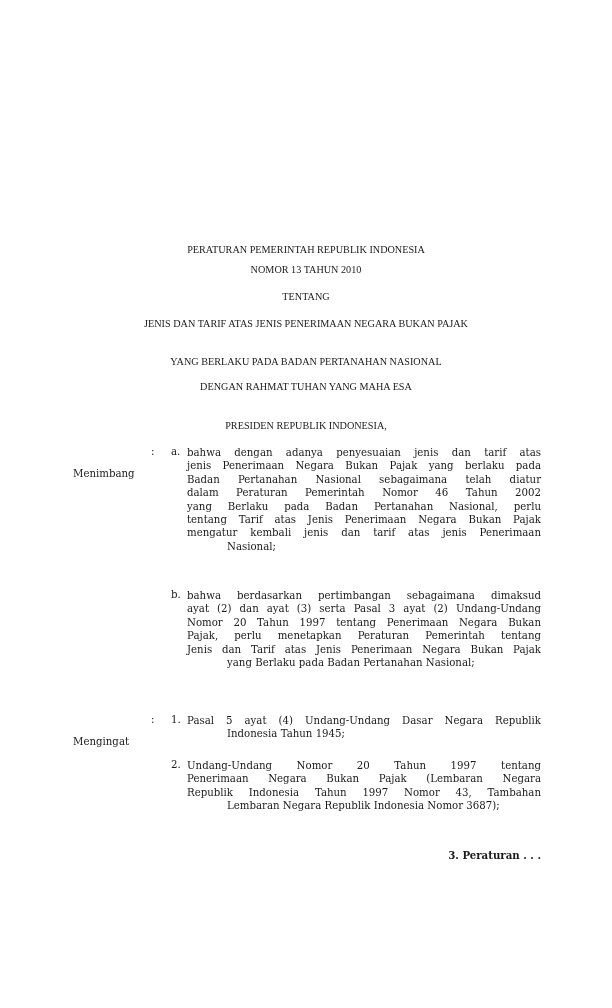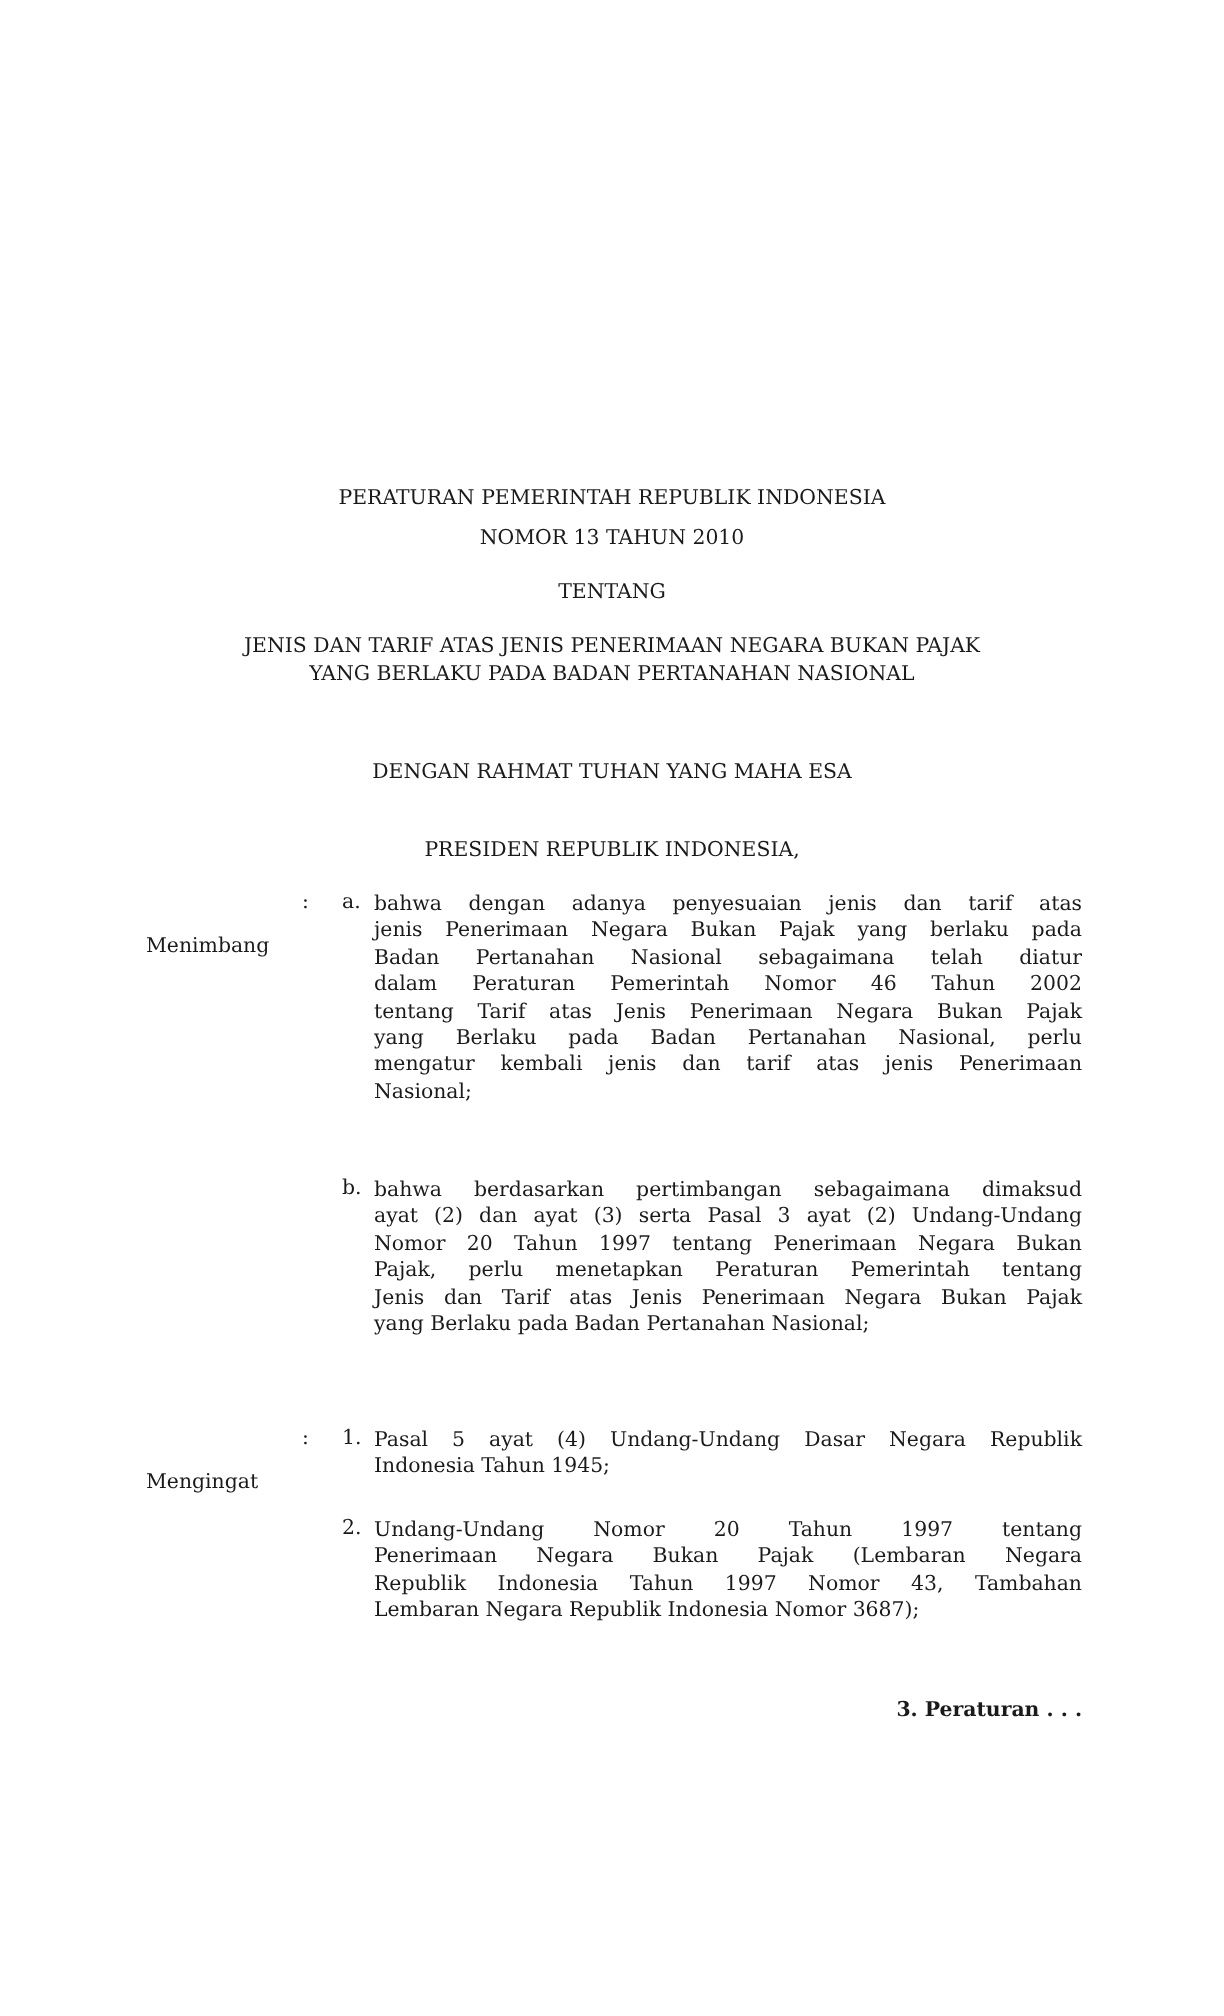--- a/index.html
+++ b/index.html
@@ -1,50 +1,50 @@
 <!DOCTYPE html>
 <html><head>
   <meta charset="utf-8">
   <style>
     html, body { margin: 0; padding: 0; background: #ffffff; }
     body { width: 612px; height: 1008px; position: relative; overflow: hidden;
       font-family: "DejaVu Serif", "Liberation Serif", serif; color: #1a1a1a; }
-    .c { position: absolute; left: 0; width: 612px; text-align: center; font-size: 10.2px; letter-spacing: 0px; }
+    .c { position: absolute; left: 0; width: 612px; text-align: center; font-size: 10.2px; letter-spacing: 0px; font-family: Liberation Serif, serif; }
     .lbl { position: absolute; font-size: 10.2px; margin-top: 22px; }
     .colon { position: absolute; font-size: 10.2px; }
     .num { position: absolute; font-size: 10.2px; }
     .para { position: absolute; left: 187px; width: 354px; font-size: 10.2px; line-height: 13.4px; text-align: justify; }
     .para .ln { display: block; text-align: justify; text-align-last: justify; height: 13.4px; white-space: nowrap; }
-    .para .ln.last { text-align-last: left; }
+    .para .ln.last { text-align-last: left; margin-left: 40px; }
     .footer { position: absolute; left: 400px; width: 141px; text-align: right; font-size: 10.2px; }
   </style>
 </head>
 <body>
 
 <div>
   <div class="c" style="top:244px;">PERATURAN PEMERINTAH REPUBLIK INDONESIA</div>
   <div class="c" style="top:264px;text-align:center;">NOMOR 13 TAHUN 2010</div>
   <div class="c" style="top:291px;">TENTANG</div>
   <div class="c" style="top:318px;">JENIS DAN TARIF ATAS JENIS PENERIMAAN NEGARA BUKAN PAJAK</div>
-  <div class="c" style="top:332px;">YANG BERLAKU PADA BADAN PERTANAHAN NASIONAL</div>
+  <div class="c" style="top:356px;">YANG BERLAKU PADA BADAN PERTANAHAN NASIONAL</div>
   <div class="c" style="top:381px;">DENGAN RAHMAT TUHAN YANG MAHA ESA</div>
   <div class="c" style="top:420px;">PRESIDEN REPUBLIK INDONESIA,</div>
 
   <div>
     <div class="lbl" style="left:73px; top:446px;">Menimbang</div>
     <div class="colon" style="left:151px; top:446px;">:</div>
 
     <div class="num" style="left:171px; top:446px;">a.</div>
     <div class="para" style="top:446px;">
       <span class="ln">bahwa dengan adanya penyesuaian jenis dan tarif atas</span>
       <span class="ln">jenis Penerimaan Negara Bukan Pajak yang berlaku pada</span>
       <span class="ln">Badan Pertanahan Nasional sebagaimana telah diatur</span>
       <span class="ln">dalam Peraturan Pemerintah Nomor 46 Tahun 2002</span>
+      <span class="ln">yang Berlaku pada Badan Pertanahan Nasional, perlu</span>
       <span class="ln">tentang Tarif atas Jenis Penerimaan Negara Bukan Pajak</span>
-      <span class="ln">yang Berlaku pada Badan Pertanahan Nasional, perlu</span>
       <span class="ln">mengatur kembali jenis dan tarif atas jenis Penerimaan</span>
       <span class="ln last">Nasional;</span>
     </div>
 
     <div class="num" style="left:171px; top:589px;">b.</div>
     <div class="para" style="top:589px;">
       <span class="ln">bahwa berdasarkan pertimbangan sebagaimana dimaksud</span>
       <span class="ln">ayat (2) dan ayat (3) serta Pasal 3 ayat (2) Undang-Undang</span>
       <span class="ln">Nomor 20 Tahun 1997 tentang Penerimaan Negara Bukan</span>
       <span class="ln">Pajak, perlu menetapkan Peraturan Pemerintah tentang</span>

